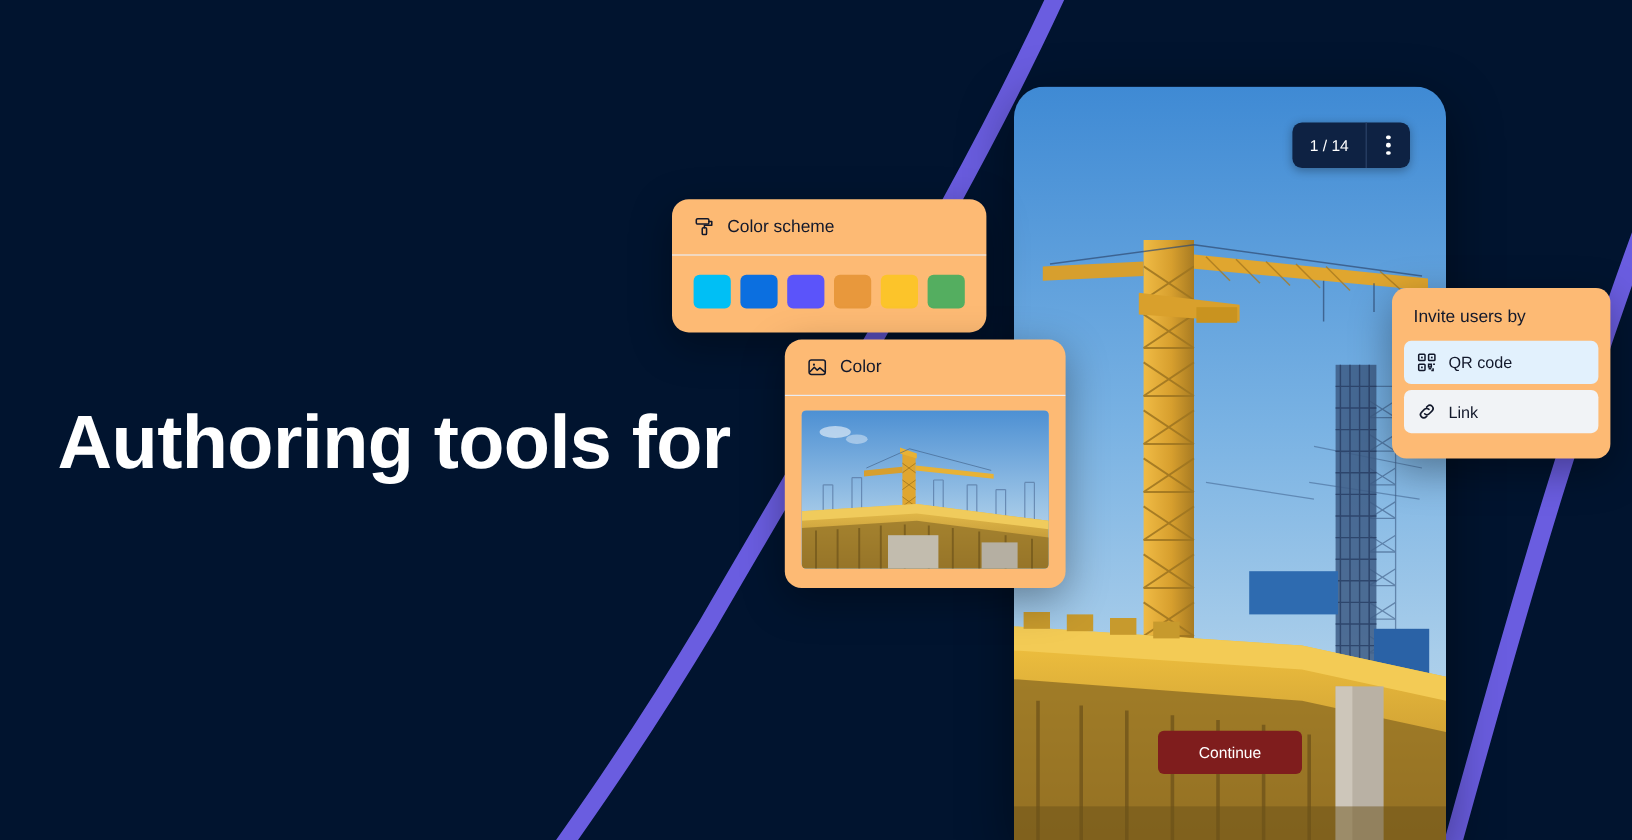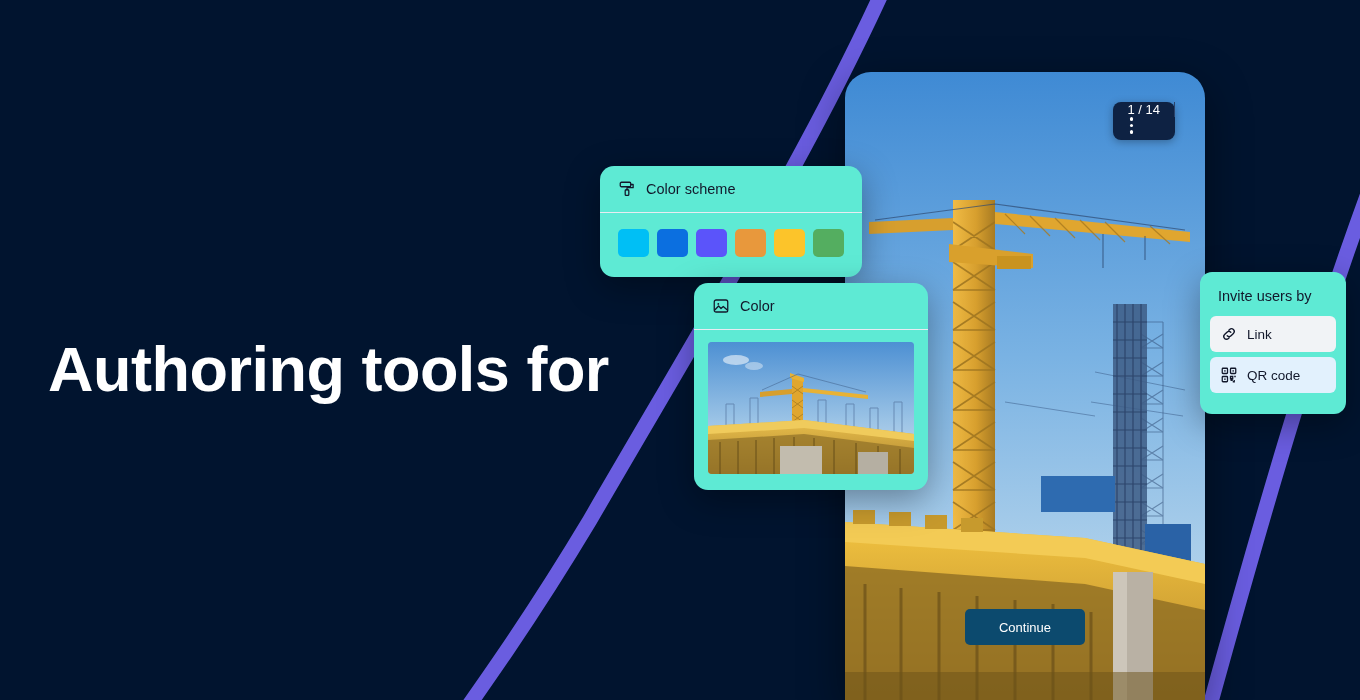--- a/index.html
+++ b/index.html
@@ -26,25 +26,24 @@
     color: #ffffff;
     font-size: 63px;
     font-weight: 700;
     line-height: 78px;
     letter-spacing: -0.5px;
   }
 
   
   .card {
     position: absolute;
-    background: #5eead4;
+    background: #fdba74;
     border-radius: 14px;
     box-shadow: 0 10px 34px rgba(0,0,0,0.35);
     overflow: hidden;
-    margin-left: 40px;
   }
   .card-head {
     display: flex; align-items: center; gap: 10px;
     padding: 14px 18px;
     border-bottom: 1px solid #e9ecf2;
   }
   .card-head-label {
     font-size: 14.5px; color: #12182b; font-weight: 400;
   }
   .ico { width: 18px; height: 18px; display: block; flex: 0 0 18px; }
@@ -57,21 +56,21 @@
   
   #image-card { left: 654px; top: 283px; width: 234px; }
   .image-body { padding: 12px 14px 16px 14px; }
   .thumb {
     width: 100%; height: 132px; border-radius: 4px;
     overflow: hidden; position: relative; background: #6aa6dd;
   }
 
   
   #invite-card {
-    left: 1160px; top: 272px; width: 146px;
+    left: 1160px; top: 240px; width: 182px;
     padding: 14px 10px 16px 10px;
     border-radius: 12px;
   }
   .invite-title {
     font-size: 14.5px; color: #12182b; font-weight: 400;
     padding: 2px 8px 12px 8px;
   }
   .invite-row {
     display: flex; align-items: center; gap: 9px;
     padding: 9px 10px; border-radius: 6px;
@@ -89,21 +88,20 @@
     overflow: hidden;
     box-shadow: 0 14px 46px rgba(0,0,0,0.45);
   }
   .phone-img { position: absolute; inset: 0; }
   .pill {
     position: absolute; right: 30px; top: 30px;
     display: flex; align-items: stretch;
     height: 38px;
     background: #0e2243; border-radius: 8px;
     box-shadow: 0 2px 8px rgba(0,0,0,0.3);
-    flex-direction: column;
   }
   .pill-count {
     display: flex; align-items: center; justify-content: center;
     padding: 0 14px; color: #ffffff; font-size: 13px;
     border-right: 1px solid #2b4268;
   }
   .pill-menu {
     display: flex; flex-direction: column; align-items: center;
     justify-content: center; gap: 3px; width: 36px;
   }
@@ -239,21 +237,21 @@
     <div class="pill">
       <div class="pill-count">1 / 14</div>
       <div class="pill-menu">
         <i></i>
           <i></i>
           <i></i>
       </div>
     </div>
 
 
-    <div class="continue-btn" style="background: #0c4a6e;">Continue</div>
+    <div class="continue-btn" style="background: #7f1d1d;">Continue</div>
   </div>
 
   <div class="card" id="color-scheme-card">
     <div class="card-head">
       <svg class="ico" viewBox="0 0 24 24" fill="none" stroke="#12182b" stroke-width="1.7" stroke-linecap="round" stroke-linejoin="round">
         <rect x="3" y="3" width="14" height="6" rx="1.6"></rect>
         <path d="M17 6h3.2v4.2H12V13"></path>
         <rect x="9.6" y="13" width="4.8" height="7.6" rx="1.2"></rect>
       </svg>
       <span class="card-head-label">Color scheme</span>
@@ -327,35 +325,35 @@
           <rect x="72" y="104" width="42" height="28" fill="#c2bcae"></rect>
           <rect x="150" y="110" width="30" height="22" fill="#b5afa2"></rect>
         </svg>
       </div>
     </div>
   </div>
 
   <div class="card" id="invite-card">
     <div class="invite-title">Invite users by</div>
 
-    <div class="invite-row muted" style="background: rgb(241, 243, 246);">
-      <svg class="ico" viewBox="0 0 24 24" fill="none" stroke="#12182b" stroke-width="1.8" stroke-linecap="round" stroke-linejoin="round">
-        <path d="M9.6 14.4a3.6 3.6 0 0 0 5.1 0l3.2-3.2a3.6 3.6 0 0 0-5.1-5.1l-1 1"></path>
-        <path d="M14.4 9.6a3.6 3.6 0 0 0-5.1 0l-3.2 3.2a3.6 3.6 0 0 0 5.1 5.1l1-1"></path>
-      </svg>
-      <span>Link</span>
-    </div>
-
     <div class="invite-row active" style="background: rgb(226, 241, 253);">
       <svg class="ico" viewBox="0 0 24 24" fill="none" stroke="#12182b" stroke-width="1.7">
         <rect x="3" y="3" width="7" height="7" rx="1"></rect>
         <rect x="14" y="3" width="7" height="7" rx="1"></rect>
         <rect x="3" y="14" width="7" height="7" rx="1"></rect>
         <rect x="5.6" y="5.6" width="1.9" height="1.9" fill="#12182b" stroke="none"></rect>
         <rect x="16.6" y="5.6" width="1.9" height="1.9" fill="#12182b" stroke="none"></rect>
         <rect x="5.6" y="16.6" width="1.9" height="1.9" fill="#12182b" stroke="none"></rect>
         <path d="M14 14h3v3h-3z M19 14h2 M14 19h3 M19 18.5v2.5h-2"></path>
       </svg>
       <span>QR code</span>
     </div>
+
+    <div class="invite-row muted" style="background: rgb(241, 243, 246);">
+      <svg class="ico" viewBox="0 0 24 24" fill="none" stroke="#12182b" stroke-width="1.8" stroke-linecap="round" stroke-linejoin="round">
+        <path d="M9.6 14.4a3.6 3.6 0 0 0 5.1 0l3.2-3.2a3.6 3.6 0 0 0-5.1-5.1l-1 1"></path>
+        <path d="M14.4 9.6a3.6 3.6 0 0 0-5.1 0l-3.2 3.2a3.6 3.6 0 0 0 5.1 5.1l1-1"></path>
+      </svg>
+      <span>Link</span>
+    </div>
   </div>
 
 </div>
 
 </body></html>

